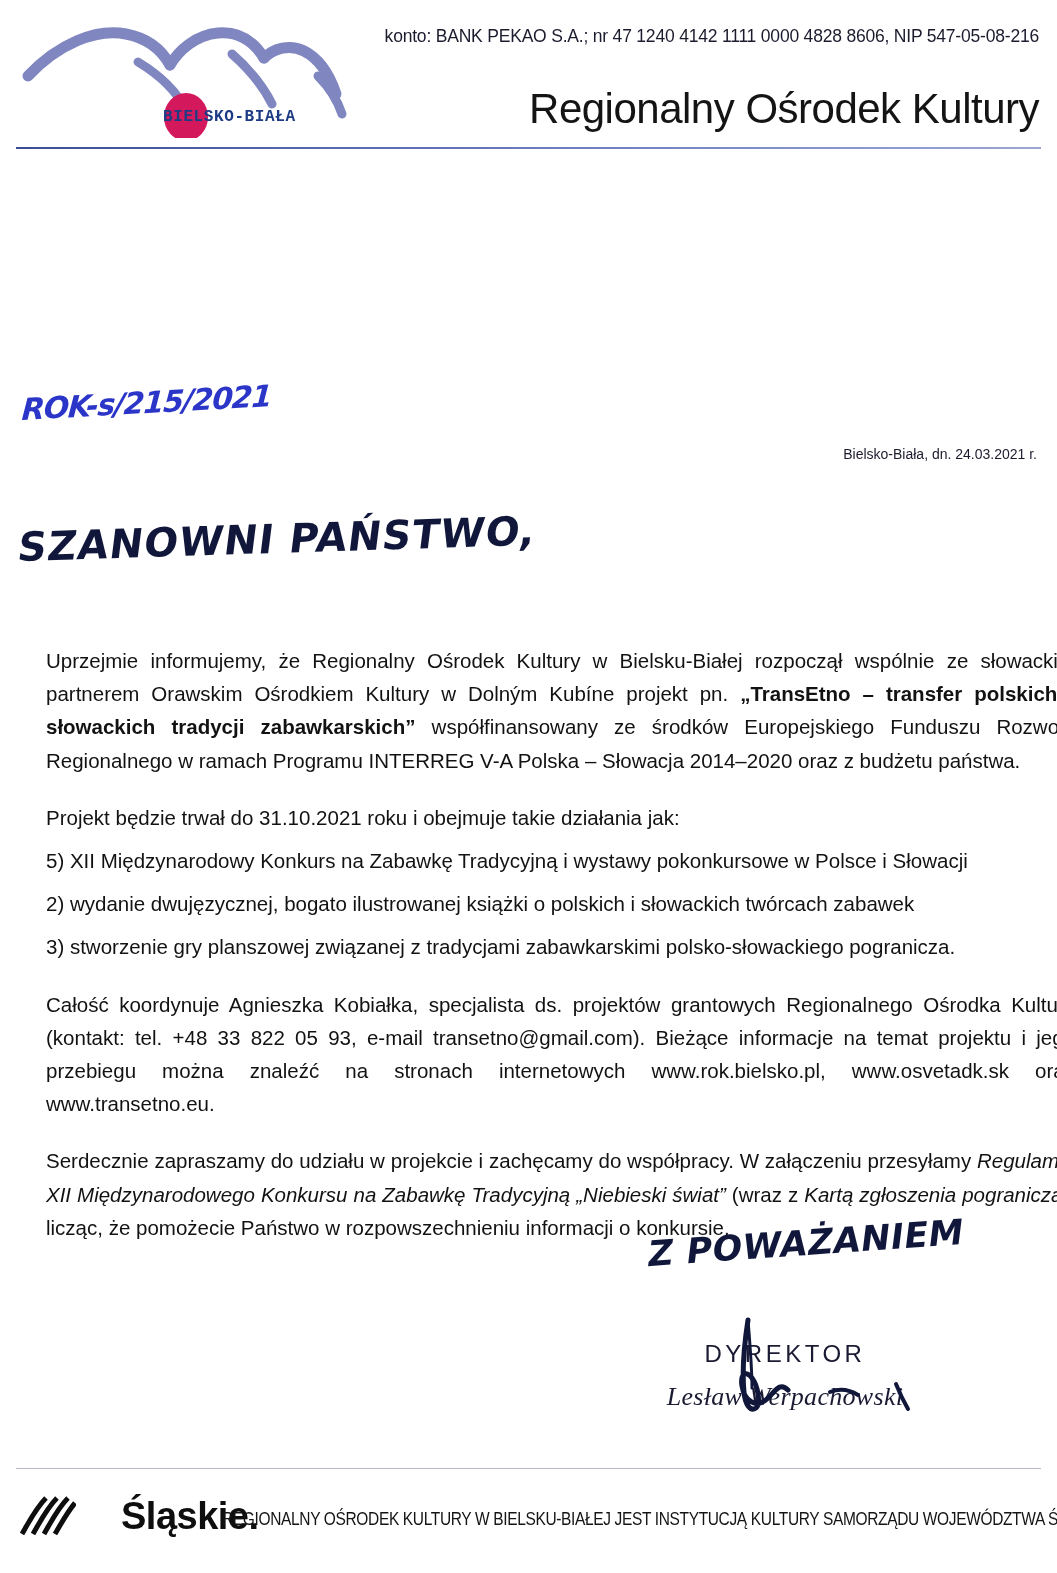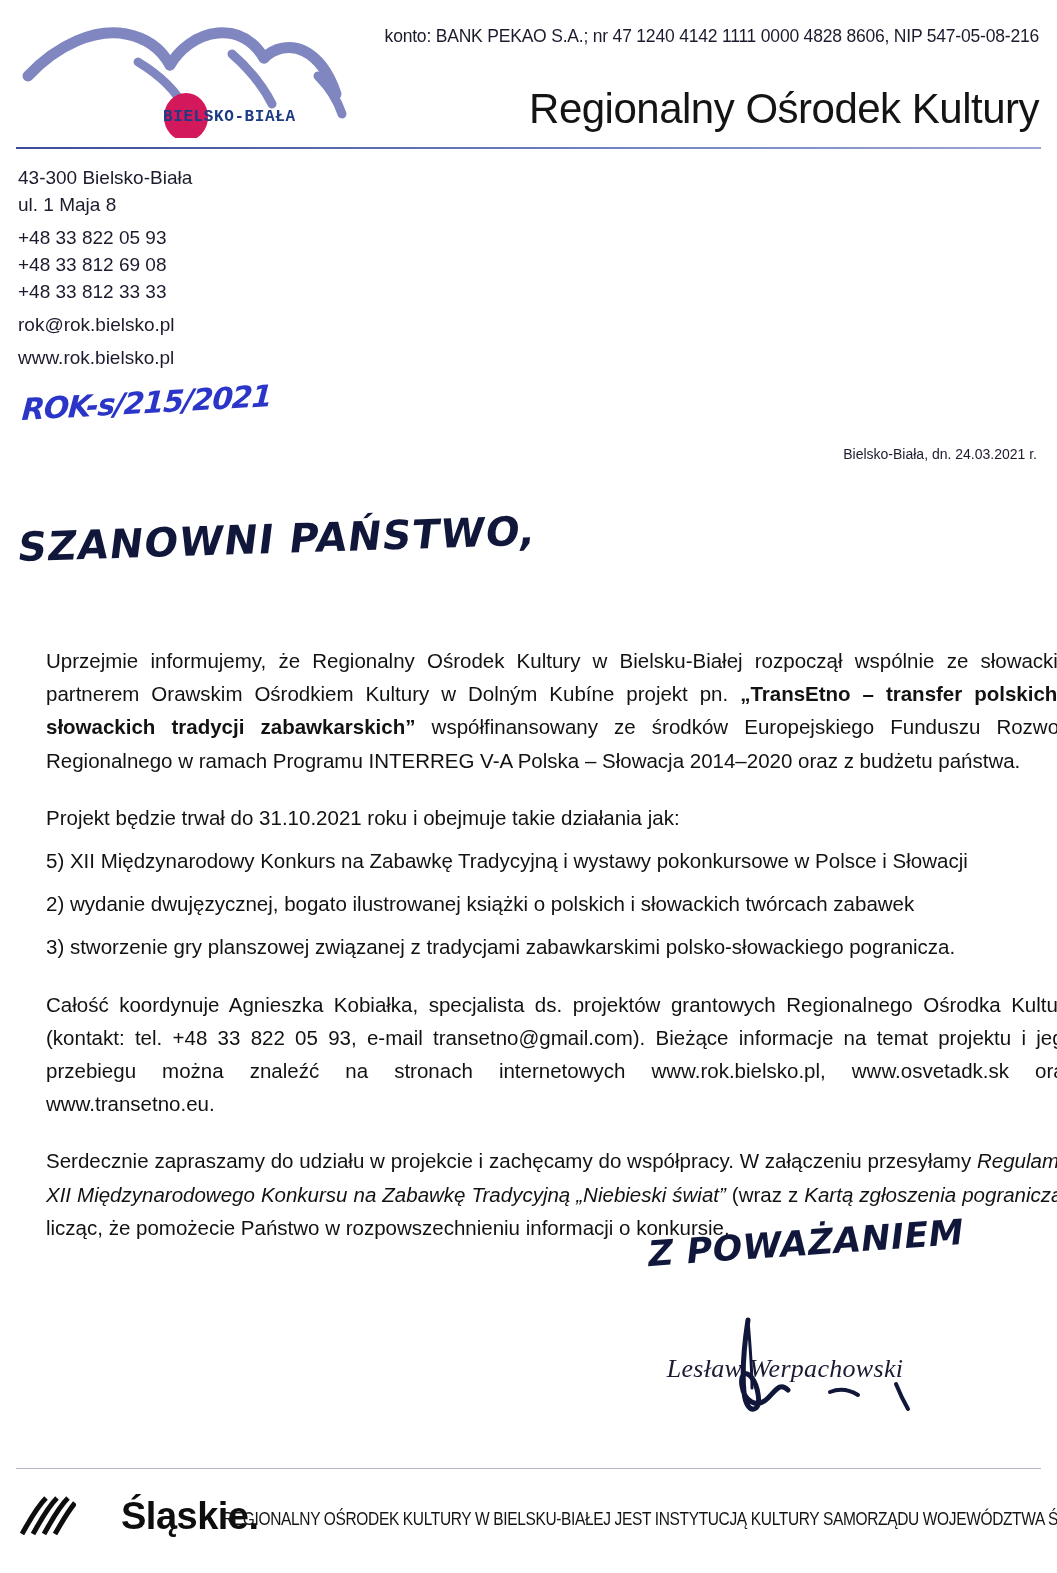--- a/index.html
+++ b/index.html
@@ -269,29 +269,20 @@
       </svg>
     </div>
     <div class="logo-city">BIELSKO-BIAŁA</div>
 
     <div class="bank-line">konto: BANK PEKAO S.A.; nr 47 1240 4142 1111 0000 4828 8606, NIP 547-05-08-216</div>
 
     <div class="org-title">Regionalny Ośrodek Kultury</div>
   </div>
   <div class="header-rule"></div>
 
-  <div class="address-block">
-    <span class="ln">43-300 Bielsko-Biała</span>
-    <span class="ln gap-lg">ul. 1 Maja 8</span>
-    <span class="ln">+48 33 822 05 93</span>
-    <span class="ln">+48 33 812 69 08</span>
-    <span class="ln gap-lg">+48 33 812 33 33</span>
-    <span class="ln gap-lg">rok@rok.bielsko.pl</span>
-    <span class="ln">www.rok.bielsko.pl</span>
-  </div>
 
   <div class="ref-hand">ROK-s/215/2021</div>
 
   <div class="date-line">Bielsko-Biała, dn. 24.03.2021 r.</div>
 
   <div class="salutation-hand">SZANOWNI PAŃSTWO,</div>
 
   <div class="body-area">
 
     <p class="para"><span>Uprzejmie informujemy, że Regionalny Ośrodek Kultury w Bielsku-Białej rozpoczął wspólnie ze słowackim partnerem Orawskim Ośrodkiem Kultury w Dolným Kubíne projekt pn. </span><b>„TransEtno – transfer polskich i słowackich tradycji zabawkarskich”</b><span> współfinansowany ze środków Europejskiego Funduszu Rozwoju Regionalnego w ramach Programu INTERREG V-A Polska – Słowacja 2014–2020 oraz z budżetu państwa.</span></p>
@@ -304,20 +295,21 @@
     </div>
 
     <p class="para">Całość koordynuje Agnieszka Kobiałka, specjalista ds. projektów grantowych Regionalnego Ośrodka Kultury (kontakt: tel. +48 33 822 05 93, e-mail transetno@gmail.com). Bieżące informacje na temat projektu i jego przebiegu można znaleźć na stronach internetowych www.rok.bielsko.pl, www.osvetadk.sk oraz www.transetno.eu.</p>
 
     <p class="para"><span>Serdecznie zapraszamy do udziału w projekcie i zachęcamy do współpracy. W załączeniu przesyłamy </span><i>Regulamin XII Międzynarodowego Konkursu na Zabawkę Tradycyjną „Niebieski świat”</i><span> (wraz z </span><i>Kartą zgłoszenia pogranicza</i><span>), licząc, że pomożecie Państwo w rozpowszechnieniu informacji o konkursie.</span></p>
   </div>
 
   <div class="sig-hand">Z POWAŻANIEM</div>
 
   <div class="stamp">
+    <div class="stamp-role">DYREKTOR</div>
     <div class="stamp-name">Lesław Werpachowski</div>
   </div>
 
   <svg class="sig-scrawl" viewBox="0 0 230 110" xmlns="http://www.w3.org/2000/svg" aria-hidden="true">
     <g fill="none" stroke="#10173a" stroke-linecap="round">
       <path d="M48 4 C44 30, 42 56, 44 76 C45 88, 50 96, 56 92 C61 88, 58 70, 52 62 C46 54, 40 58, 42 70 C44 84, 56 94, 68 82 C76 74, 80 66, 88 74" stroke-width="5"></path>
       <path d="M48 4 C50 28, 52 54, 52 72" stroke-width="3"></path>
       <path d="M130 76 C140 72, 150 74, 158 79" stroke-width="4"></path>
       <path d="M196 68 C200 78, 204 86, 208 93" stroke-width="4"></path>
     </g>

